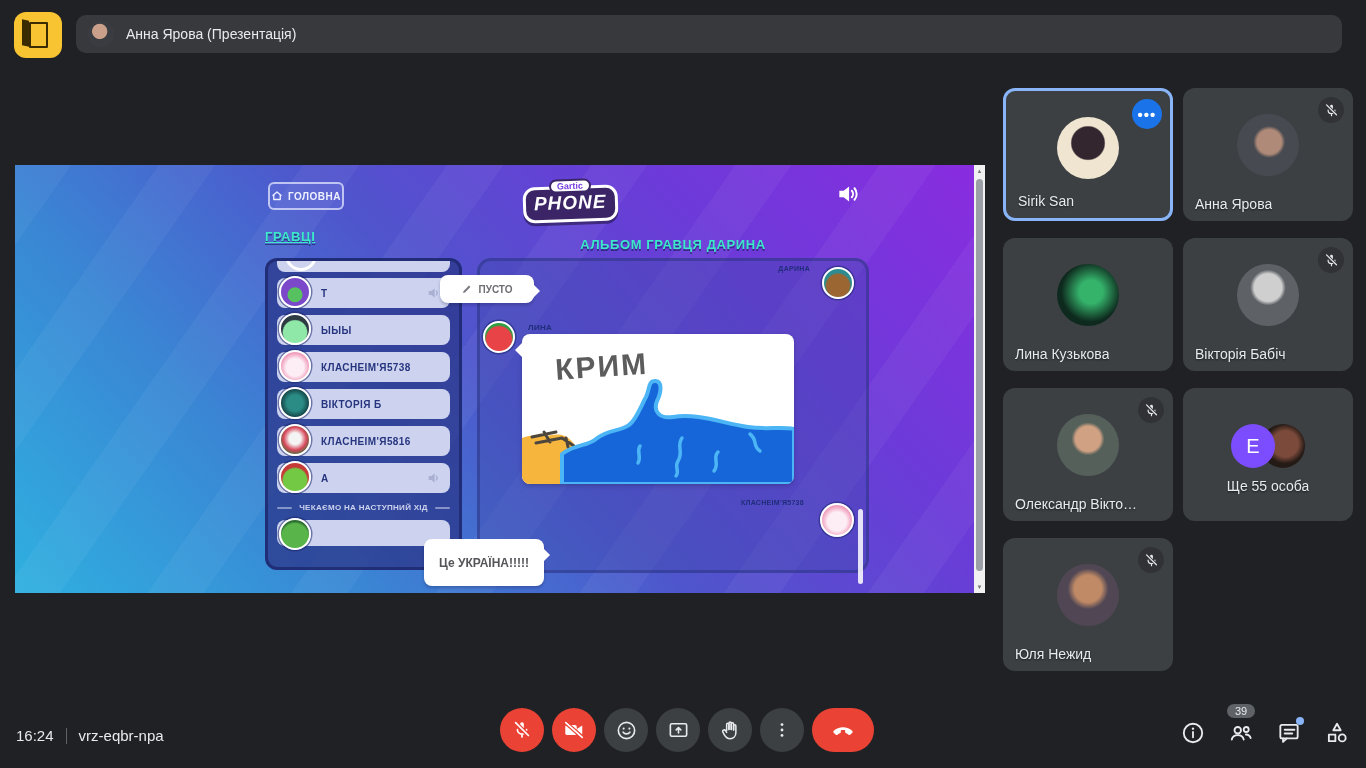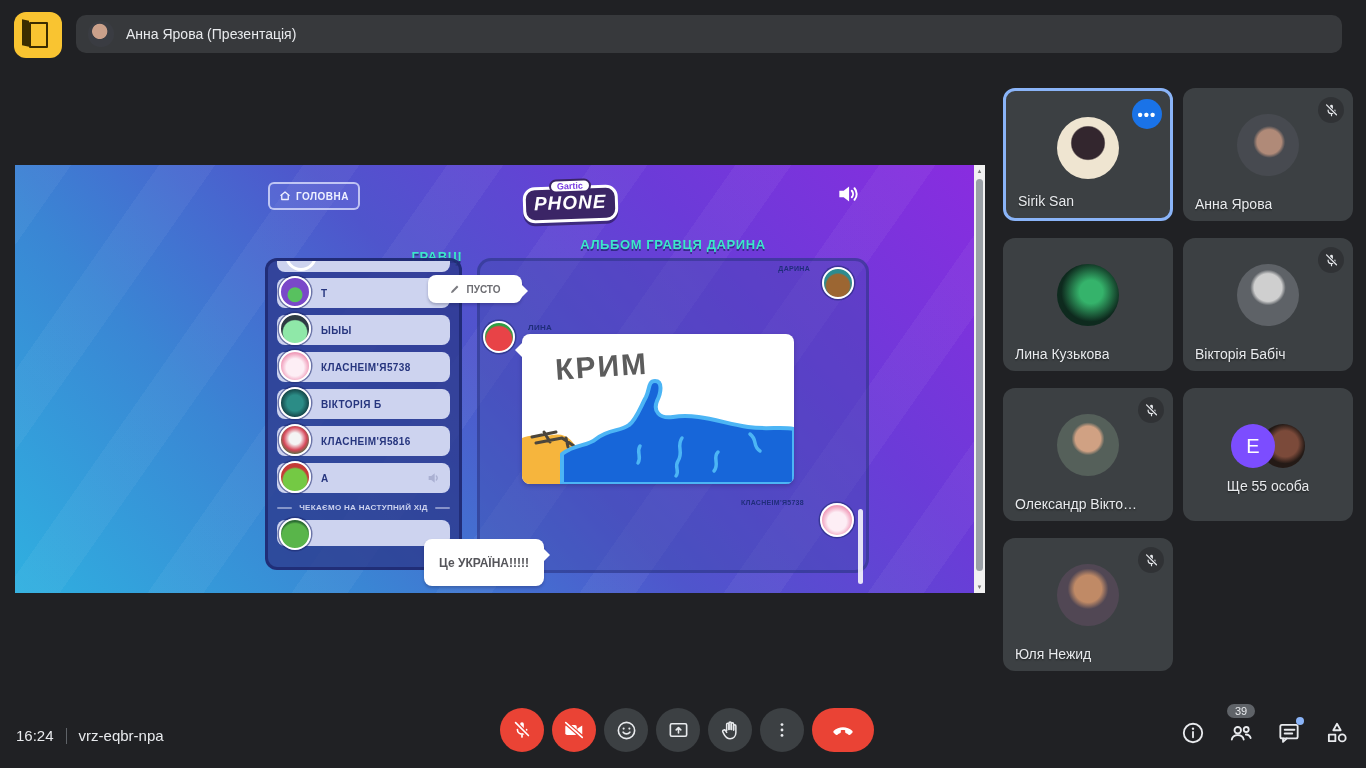--- a/index.html
+++ b/index.html
@@ -21,21 +21,21 @@
 
   
   .share{left:15px;top:165px;width:970px;height:428px;overflow:hidden;
     background:linear-gradient(228deg,#8a2ce0 0%,#6b3bd8 26%,#4f55cc 50%,#3a86d4 74%,#2fb0e0 100%);}
   .share::before{content:"";position:absolute;inset:0;
     background:repeating-linear-gradient(125deg,rgba(255,255,255,.045) 0 46px,transparent 46px 118px);}
   .share-scrollbar{right:0;top:0;width:11px;height:428px;background:#f1f1f1;}
   .share-thumb{left:2px;top:14px;width:7px;height:392px;background:#9aa0a6;border-radius:4px;}
   .scroll-arrow{left:0;width:11px;font-size:6px;color:#777;text-align:center;line-height:8px;}
 
-  .home-btn{left:253px;top:17px;height:24px;padding:0 9px;border:2px solid rgba(225,230,255,.75);
+  .home-btn{left:253px;top:17px;height:24px;padding:0 1px;border:2px solid rgba(225,230,255,.75);
     border-radius:6px;background:rgba(130,140,230,.22);display:flex;align-items:center;gap:5px;
     color:#eef0ff;font-size:10px;font-weight:700;letter-spacing:.5px;}
   .logo{left:505px;top:4px;width:100px;height:62px;display:flex;flex-direction:column;
         align-items:center;justify-content:center;}
   .logo-main{background:#3b2566;border:3px solid #fff;border-radius:12px;padding:3px 8px 5px;
      color:#fff;font-size:19px;font-weight:800;font-style:italic;letter-spacing:1px;
      box-shadow:0 3px 0 rgba(20,10,40,.5);transform:rotate(-2deg);}
   .logo-top{margin-bottom:-7px;z-index:2;background:#fff;border:2px solid #3b2566;border-radius:8px;
      padding:0 6px;color:#7a3fe0;font-size:9px;font-weight:800;transform:rotate(-2deg);}
   .share-sound{left:820px;top:16px;width:26px;height:26px;}
@@ -158,21 +158,21 @@
     <div class="logo-main">PHONE</div>
   </div>
 
   <div class="abs share-sound">
     <svg width="26" height="26" viewBox="0 0 24 24">
       <path d="M4 9v6h4l5 4V5L8 9z" fill="#fff"></path>
       <path d="M15.5 9a4.5 4.5 0 0 1 0 6 M18 6.7a8 8 0 0 1 0 10.6" stroke="#fff" stroke-width="1.8" fill="none" stroke-linecap="round"></path>
       </svg>
   </div>
 
-  <div class="abs game-heading" style="left:0;top:84px;width:198px;text-align:right;left:250px;width:197px;">ГРАВЦІ</div>
+  <div class="abs game-heading" style="left:0;top:64px;width:198px;text-align:left;left:250px;width:197px;text-decoration:underline;">ГРАВЦІ</div>
   <div class="abs game-heading" style="left:462px;top:72px;width:392px;text-align:center;">АЛЬБОМ ГРАВЦЯ ДАРИНА</div>
 
   <div class="abs players-panel">
     <div class="row-partial-top"></div>
 
     <div class="player-row">
       <div class="p-avatar gav-t"></div>
       <div class="player-name">Т</div>
       <svg class="row-sound" viewBox="0 0 24 24">
         <path d="M4 9v6h4l5 4V5L8 9z" fill="#aab0d2"></path>
@@ -210,21 +210,21 @@
       <div class="line"></div>
     </div>
 
     <div class="row-partial-bottom">
       <div class="p-avatar gav-green"></div>
     </div>
   </div>
 
   <div class="abs album-panel">
     <div class="abs album-author" style="right:56px;top:4px;">ДАРИНА</div>
-    <div class="abs bubble tail-right" style="right:52px;top:14px;width:94px;height:28px;font-size:10px;">
+    <div class="abs bubble tail-right" style="right:40px;top:14px;width:94px;height:28px;font-size:10px;">
       <svg width="12" height="12" viewBox="0 0 24 24">
         <path d="M4 20l1.2-4L16 5.2 18.8 8 8 18.8z" fill="#7a7a7f"></path>
         </svg>
       <span>ПУСТО</span>
     </div>
     <div class="abs g-avatar gav-bear" style="right:12px;top:6px;width:32px;height:32px;"></div>
 
     <div class="abs g-avatar gav-tom" style="left:3px;top:60px;width:32px;height:32px;"></div>
     <div class="abs album-author" style="left:48px;top:62px;font-size:8px;">ЛИНА</div>
     <div class="canvas">

